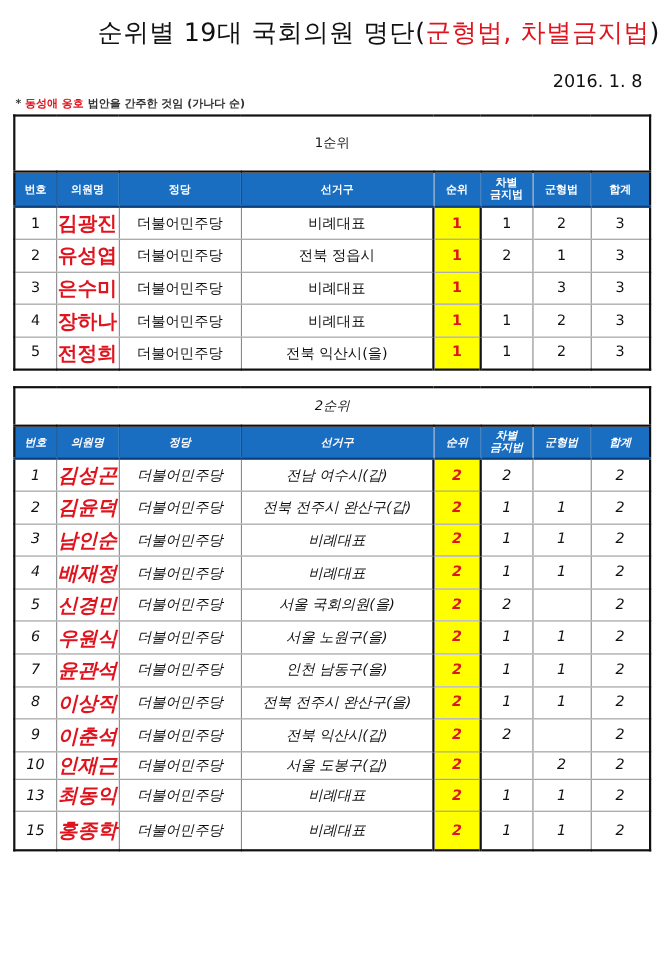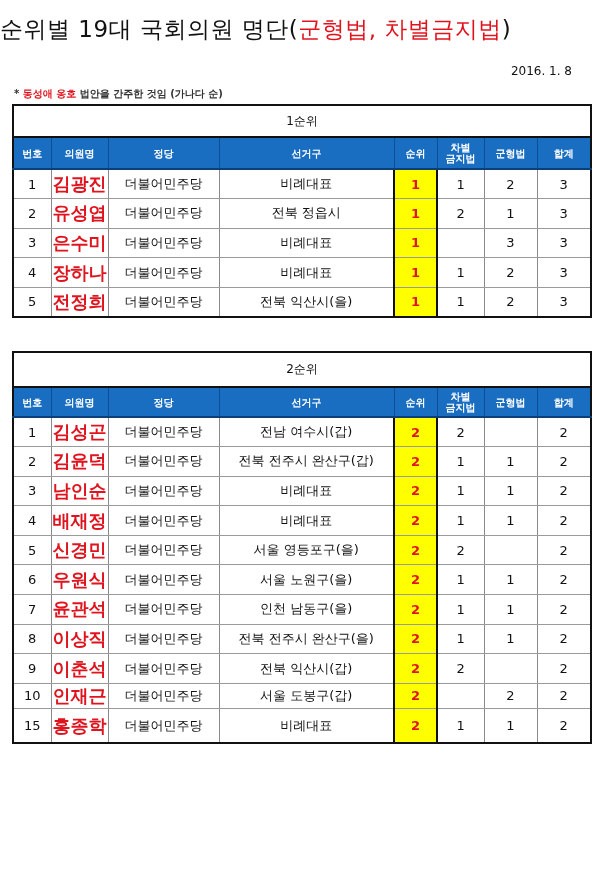--- a/index.html
+++ b/index.html
@@ -1,21 +1,21 @@
 <!DOCTYPE html>
 <html><head>
 <meta charset="utf-8">
 <style>
   html, body { margin:0; padding:0; background:#ffffff; }
   body { width:600px; height:875px; position:relative; overflow:hidden;
          font-family: "DejaVu Sans", "Liberation Sans", sans-serif; color:#111; }
-  .title { position:absolute; left:0; top:14px; width:600px; text-align:left;
+  .title { position:absolute; left:0; top:14px; width:600px; text-align:right;
            font-size:23px; letter-spacing:0.5px; color:#111; }
   .title .red { color:#e0141e; }
-  .date { position:absolute; right:28px; top:64px; font-size:12px; color:#111; }
+  .date { position:absolute; right:16px; top:64px; font-size:16px; color:#111; }
   .note { position:absolute; left:14px; top:87px; font-size:10px; color:#333; font-weight:bold; }
   .note .marker { color:#333; }
   .note .red { color:#e0141e;margin-top:36px; }
 
   table.rank { position:absolute; left:12px; width:578px; border-collapse:collapse;
                table-layout:fixed; border:2px solid #111; }
   table.rank td, table.rank th { padding:0; text-align:center; vertical-align:middle;
                overflow:hidden; white-space:nowrap; }
   .group-title td { background:#fff; font-size:12px; color:#111; border-bottom:2px solid #111; }
   .head th { background:#1a6ec1; color:#fff; font-size:10px; font-weight:bold;
@@ -41,21 +41,21 @@
     <col style="width:38px">
       <col style="width:57px">
       <col style="width:111px">
       <col style="width:175px">
     <col style="width:43px">
       <col style="width:47px">
       <col style="width:53px">
       <col style="width:54px">
   </colgroup>
   <tbody>
-      <tr class="group-title" style="height:32px;border-radius:15px;">
+      <tr class="group-title" style="height:51px;border-radius:15px;">
     <td colspan="8">1순위</td>
   </tr>
   <tr class="head" style="height:32px;">
     <th>번호</th>
     <th>의원명</th>
     <th>정당</th>
     <th>선거구</th>
     <th>순위</th>
     <th><span>차별</span><br><span>금지법</span></th>
     <th>군형법</th>
@@ -109,21 +109,21 @@
         <td>더불어민주당</td>
         <td>전북 익산시(을)</td>
         <td class="rankcell">1</td>
         <td>1</td>
         <td>2</td>
         <td>3</td>
       </tr>
     </tbody>
 </table>
 
-<table class="rank" id="t1" style="top:351px;">
+<table class="rank" id="t1" style="top:351px;font-style:italic;">
   <colgroup>
     <col style="width:38px">
       <col style="width:57px">
       <col style="width:111px">
       <col style="width:175px">
     <col style="width:43px">
       <col style="width:47px">
       <col style="width:53px">
       <col style="width:54px">
   </colgroup>
@@ -180,21 +180,21 @@
         <td>비례대표</td>
         <td class="rankcell">2</td>
         <td>1</td>
         <td>1</td>
         <td>2</td>
       </tr>
       <tr class="row" style="height: 29.6px;">
         <td>5</td>
         <td class="name">신경민</td>
         <td>더불어민주당</td>
-        <td>서울 영등포구(을)</td>
+        <td>서울 국회의원(을)</td>
         <td class="rankcell">2</td>
         <td>2</td>
         <td></td>
         <td>2</td>
       </tr>
       <tr class="row" style="height: 29.6px;">
         <td>6</td>
         <td class="name">우원식</td>
         <td>더불어민주당</td>
         <td>서울 노원구(을)</td>
@@ -236,20 +236,30 @@
       <tr class="row" style="height: 21px; padding-left: 28px;">
         <td>10</td>
         <td class="name">인재근</td>
         <td>더불어민주당</td>
         <td>서울 도봉구(갑)</td>
         <td class="rankcell">2</td>
         <td></td>
         <td>2</td>
         <td>2</td>
       </tr>
+      <tr class="row" style="height: 29.6px;">
+        <td>13</td>
+        <td class="name">최동익</td>
+        <td>더불어민주당</td>
+        <td>비례대표</td>
+        <td class="rankcell">2</td>
+        <td>1</td>
+        <td>1</td>
+        <td>2</td>
+      </tr>
       <tr class="row" style="height: 35px;">
         <td>15</td>
         <td class="name">홍종학</td>
         <td>더불어민주당</td>
         <td>비례대표</td>
         <td class="rankcell">2</td>
         <td>1</td>
         <td>1</td>
         <td>2</td>
       </tr>

